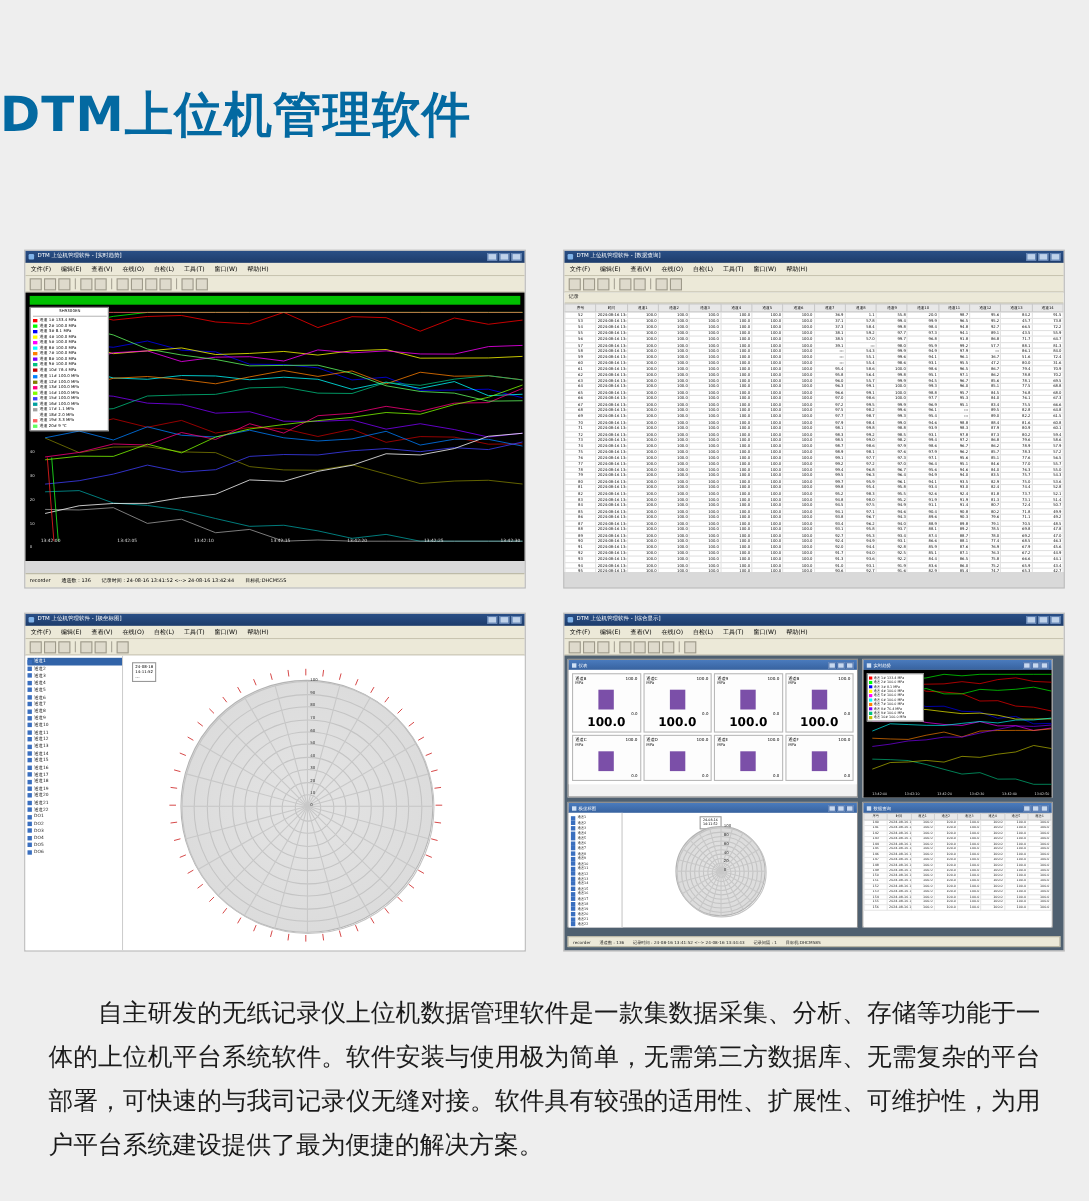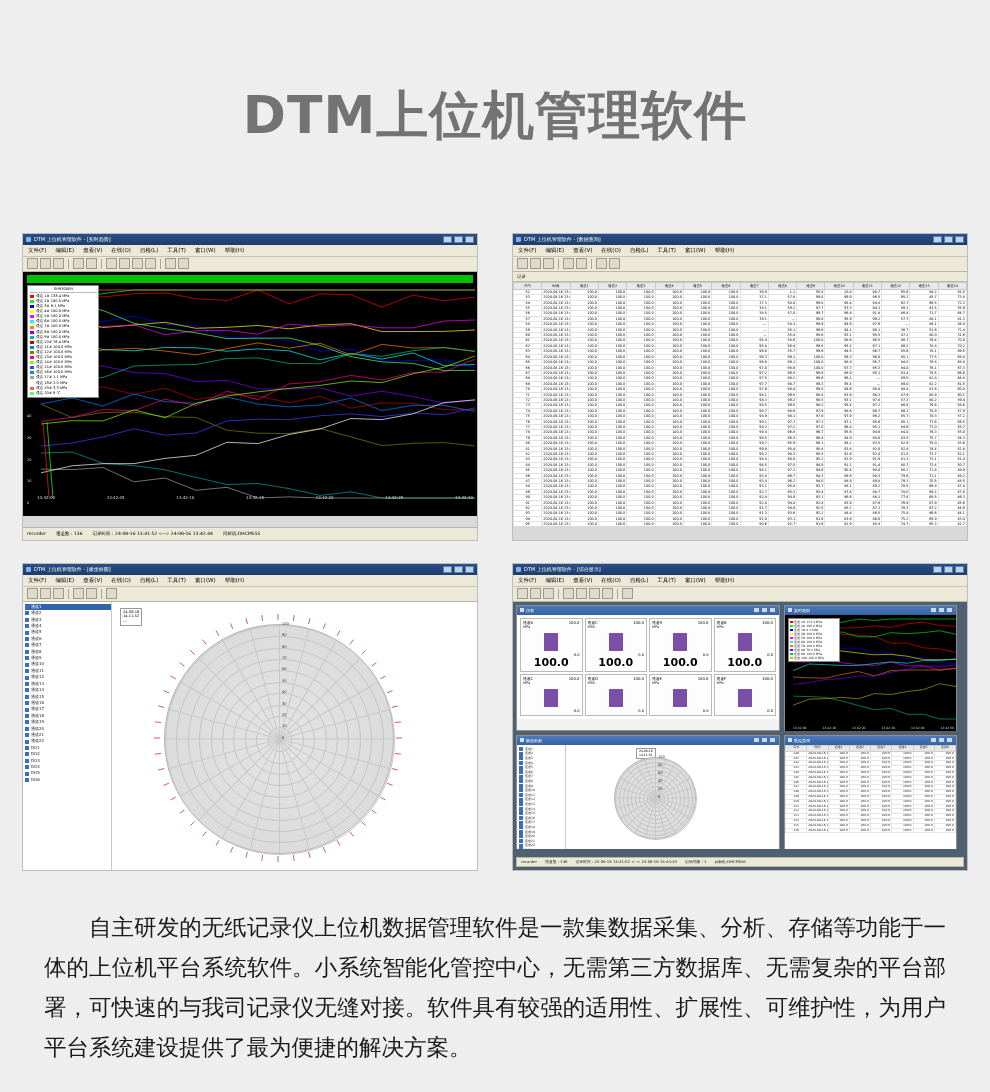--- a/index.html
+++ b/index.html
@@ -7,25 +7,24 @@
     width:990px;height:1092px;
     background:#eeeeee;
     font-family:"DejaVu Sans","Liberation Sans",sans-serif;
     color:#222;
     overflow:hidden;
   }
   .page{position:relative;width:990px;height:1092px;}
 
   
   .title{
-    text-align:center;
-    font-size:52px;
+    font-size:44px;
     font-weight:bold;
     letter-spacing:1px;
-    color:#737373;
+    color:#0369a1;
     padding-top:52px;
     line-height:1.1;
   }
   .subtitle{
     text-align:center;
     font-size:28px;
     font-weight:bold;
     color:#222;
     padding-top:26px;
     line-height:1.1;
@@ -2043,15 +2042,15 @@
           <span>通道数：136</span>
           <span>记录时间：24-08-16 13:41:52 &lt;--&gt; 24-08-16 13:44:43</span>
           <span>记录间隔：1</span>
           <span>目标机:DHCM58S</span>
         </div>
       </div>
     </div>
   </div>
 
   <div class="copy">
-    <p>自主研发的无纸记录仪上位机数据管理软件是一款集数据采集、分析、存储等功能于一体的上位机平台系统软件。小系统智能化管控中心，无需第三方数据库、无需复杂的平台部署，可快速的与我司记录仪无缝对接。软件具有较强的适用性、扩展性、可维护性，为用户平台系统建设提供了最为便捷的解决方案。</p>
+    <p>自主研发的无纸记录仪上位机数据管理软件是一款集数据采集、分析、存储等功能于一体的上位机平台系统软件。软件安装与使用极为简单，无需第三方数据库、无需复杂的平台部署，可快速的与我司记录仪无缝对接。软件具有较强的适用性、扩展性、可维护性，为用户平台系统建设提供了最为便捷的解决方案。</p>
   </div>
 </div>
 
 </body></html>

